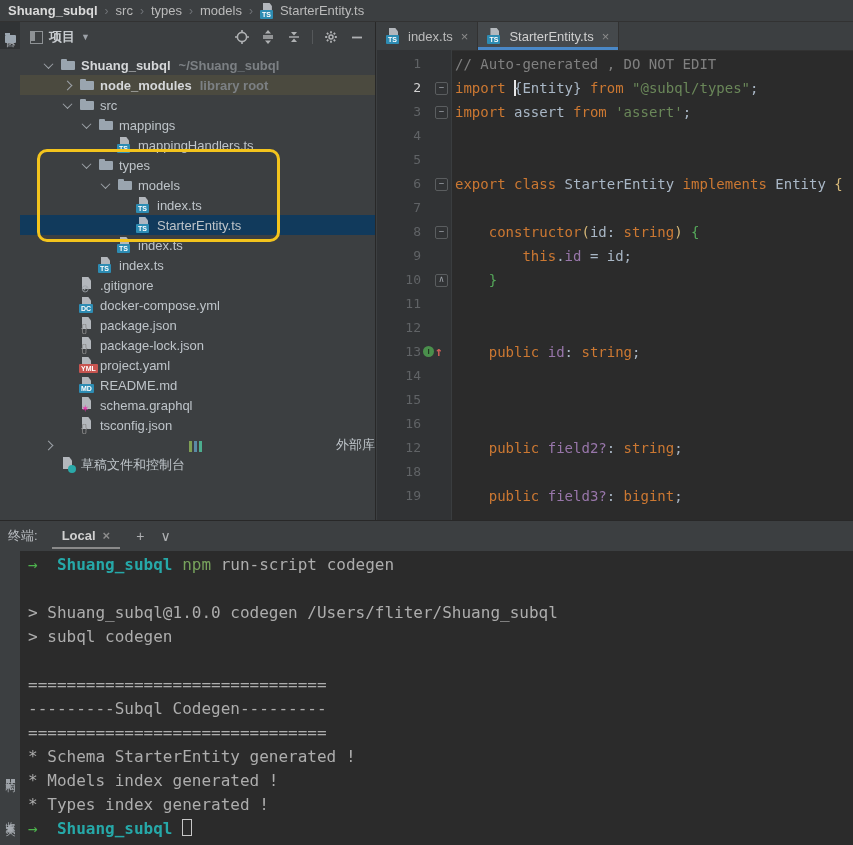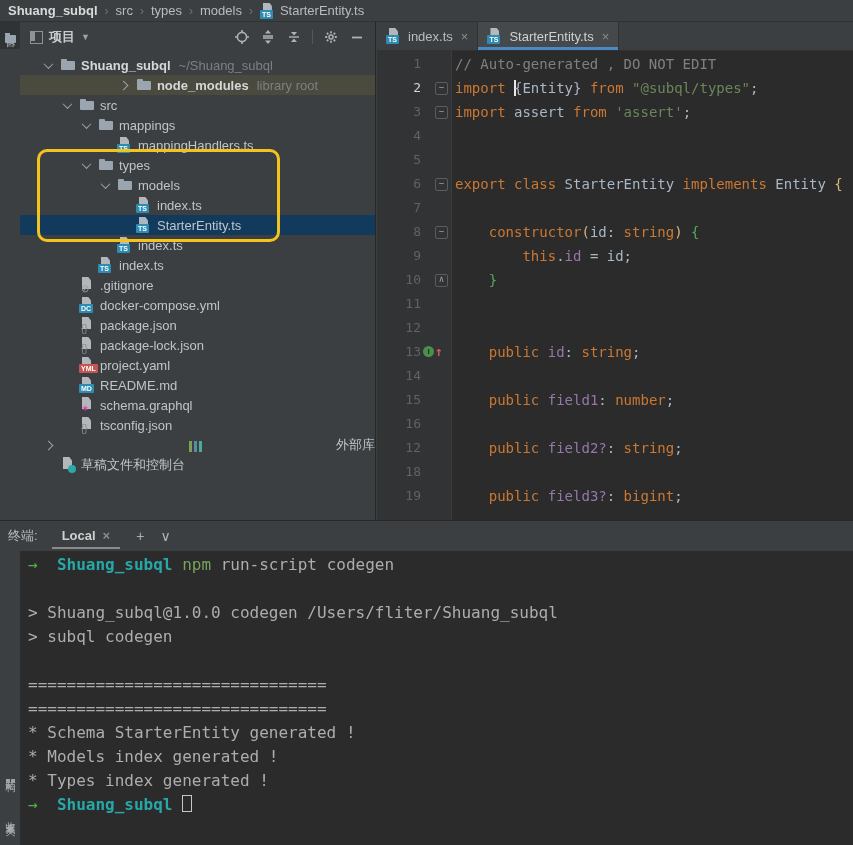--- a/index.html
+++ b/index.html
@@ -37,21 +37,21 @@
   #panel-actions{margin-left:auto;display:flex;align-items:center;gap:10px;padding-right:4px;}
   #panel-actions .tbtn{width:16px;height:16px;display:flex;align-items:center;justify-content:center;cursor:pointer;}
   #panel-actions .vdiv{width:1px;height:14px;background:#55585a;}
   
   #tree{position:absolute;left:0;right:0;top:30px;bottom:0;padding-top:3px;font-size:13px;overflow:hidden;}
   .trow{display:flex;align-items:center;height:20px;white-space:nowrap;cursor:pointer;color:#bec4c9;}
   .trow.selected{background:#113a5c;}
   .trow.hover{background:#4b4a3f;}
   .trow.bold .tlabel{font-weight:bold;color:#d5d7d9;}
   .tlabel{margin-left:5px;}
-  .textra{margin-left:8px;color:#7c8084;}
+  .textra{margin-left:8px;color:#7c8084;font-weight:bold;}
   .chev{width:24px;flex:none;display:flex;align-items:center;justify-content:center;}
   .chev i{width:6px;height:6px;border-right:1.6px solid #9da2a8;border-bottom:1.6px solid #9da2a8;display:block;}
   .chev i.open{transform:rotate(45deg) translate(-1px,-1px);}
   .chev i.closed{transform:rotate(-45deg);}
   
   .ic{width:16px;height:16px;flex:none;position:relative;}
   .ic-folder::before{content:"";position:absolute;left:1px;top:2px;width:6px;height:3px;background:#9aa5af;border-radius:1px 1px 0 0;}
   .ic-folder::after{content:"";position:absolute;left:1px;top:4px;width:14px;height:9px;background:#9aa5af;border-radius:1px;}
   .ic-page::before{content:"";position:absolute;left:3px;top:0;width:9px;height:12px;background:#c8cdd2;
        clip-path:polygon(0 0,70% 0,100% 30%,100% 100%,0 100%);opacity:.85;}
@@ -184,21 +184,21 @@
     </div>
     <div id="tree">
         <div class="trow bold" style="padding-left: 16px;">
           <span class="chev">
             <i class="open"></i>
           </span>
           <span class="ic ic-folder"></span>
           <span class="tlabel">Shuang_subql</span>
           <span class="textra">~/Shuang_subql</span>
         </div>
-        <div class="trow hover bold" style="padding-left: 35px; justify-content: center;">
+        <div class="trow hover bold" style="padding-left: 35px;">
           <span class="chev">
             <i class="closed"></i>
           </span>
           <span class="ic ic-folder"></span>
           <span class="tlabel">node_modules</span>
           <span class="textra">library root</span>
         </div>
         <div class="trow" style="padding-left: 35px;">
           <span class="chev">
             <i class="open"></i>
@@ -433,21 +433,20 @@
           <span class="src"><span class="c-code">    </span><span class="c-kw">public </span><span class="c-fld">id</span><span class="c-code">: </span><span class="c-kw">string</span><span class="c-code">;</span></span>
         </div>
         <div class="cl">
           <span class="ln">14</span>
           <span class="mark"></span>
           <span class="src"></span>
         </div>
         <div class="cl">
           <span class="ln">15</span>
           <span class="mark"></span>
-          <span class="src"><span class="c-code">    </span><span class="c-kw">public </span><span class="c-fld">field1</span><span class="c-code">: </span><span class="c-kw">number</span><span class="c-code">;</span></span>
         </div>
         <div class="cl">
           <span class="ln">16</span>
           <span class="mark"></span>
           <span class="src"></span>
         </div>
         <div class="cl">
           <span class="ln">12</span>
           <span class="mark"></span>
           <span class="src"><span class="c-code">    </span><span class="c-kw">public </span><span class="c-fld">field2?</span><span class="c-code">: </span><span class="c-kw">string</span><span class="c-code">;</span></span>
@@ -474,19 +473,20 @@
     <span class="term-btn">+</span>
     <span class="term-btn">∨</span>
   </div>
   <div id="terminal">
       <div class="tl"><span class="t-arrow">→  </span><span class="t-name">Shuang_subql </span><span class="t-npm">npm </span><span class="t-txt">run-script codegen</span></div>
       <div class="tl"></div>
       <div class="tl"><span class="t-txt">&gt; Shuang_subql@1.0.0 codegen /Users/fliter/Shuang_subql</span></div>
       <div class="tl"><span class="t-txt">&gt; subql codegen</span></div>
       <div class="tl"></div>
       <div class="tl"><span class="t-txt">===============================</span></div>
+      <div class="tl"><span class="t-txt">---------Subql Codegen---------</span></div>
       <div class="tl"><span class="t-txt">===============================</span></div>
       <div class="tl"><span class="t-txt">* Schema StarterEntity generated !</span></div>
       <div class="tl"><span class="t-txt">* Models index generated !</span></div>
       <div class="tl"><span class="t-txt">* Types index generated !</span></div>
       <div class="tl"><span class="t-arrow">→  </span><span class="t-name">Shuang_subql </span><span class="t-cursor"></span></div>
     </div>
 </div>
 
 </body></html>

